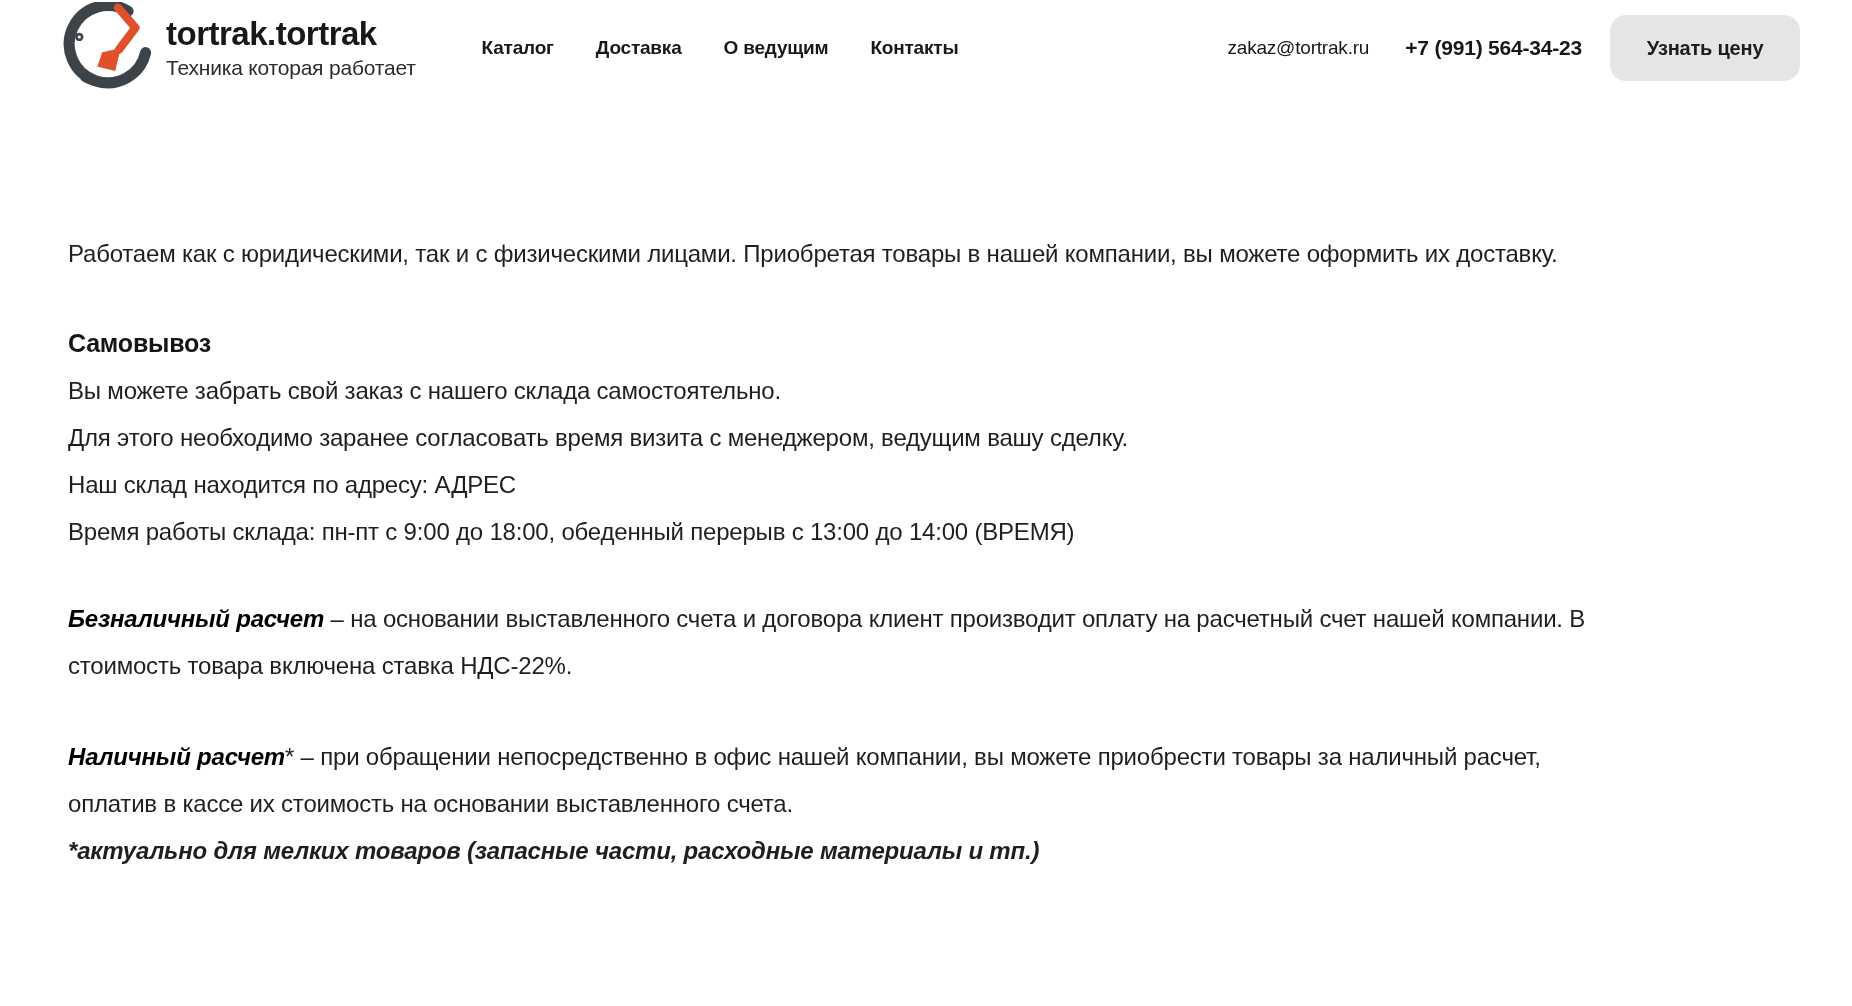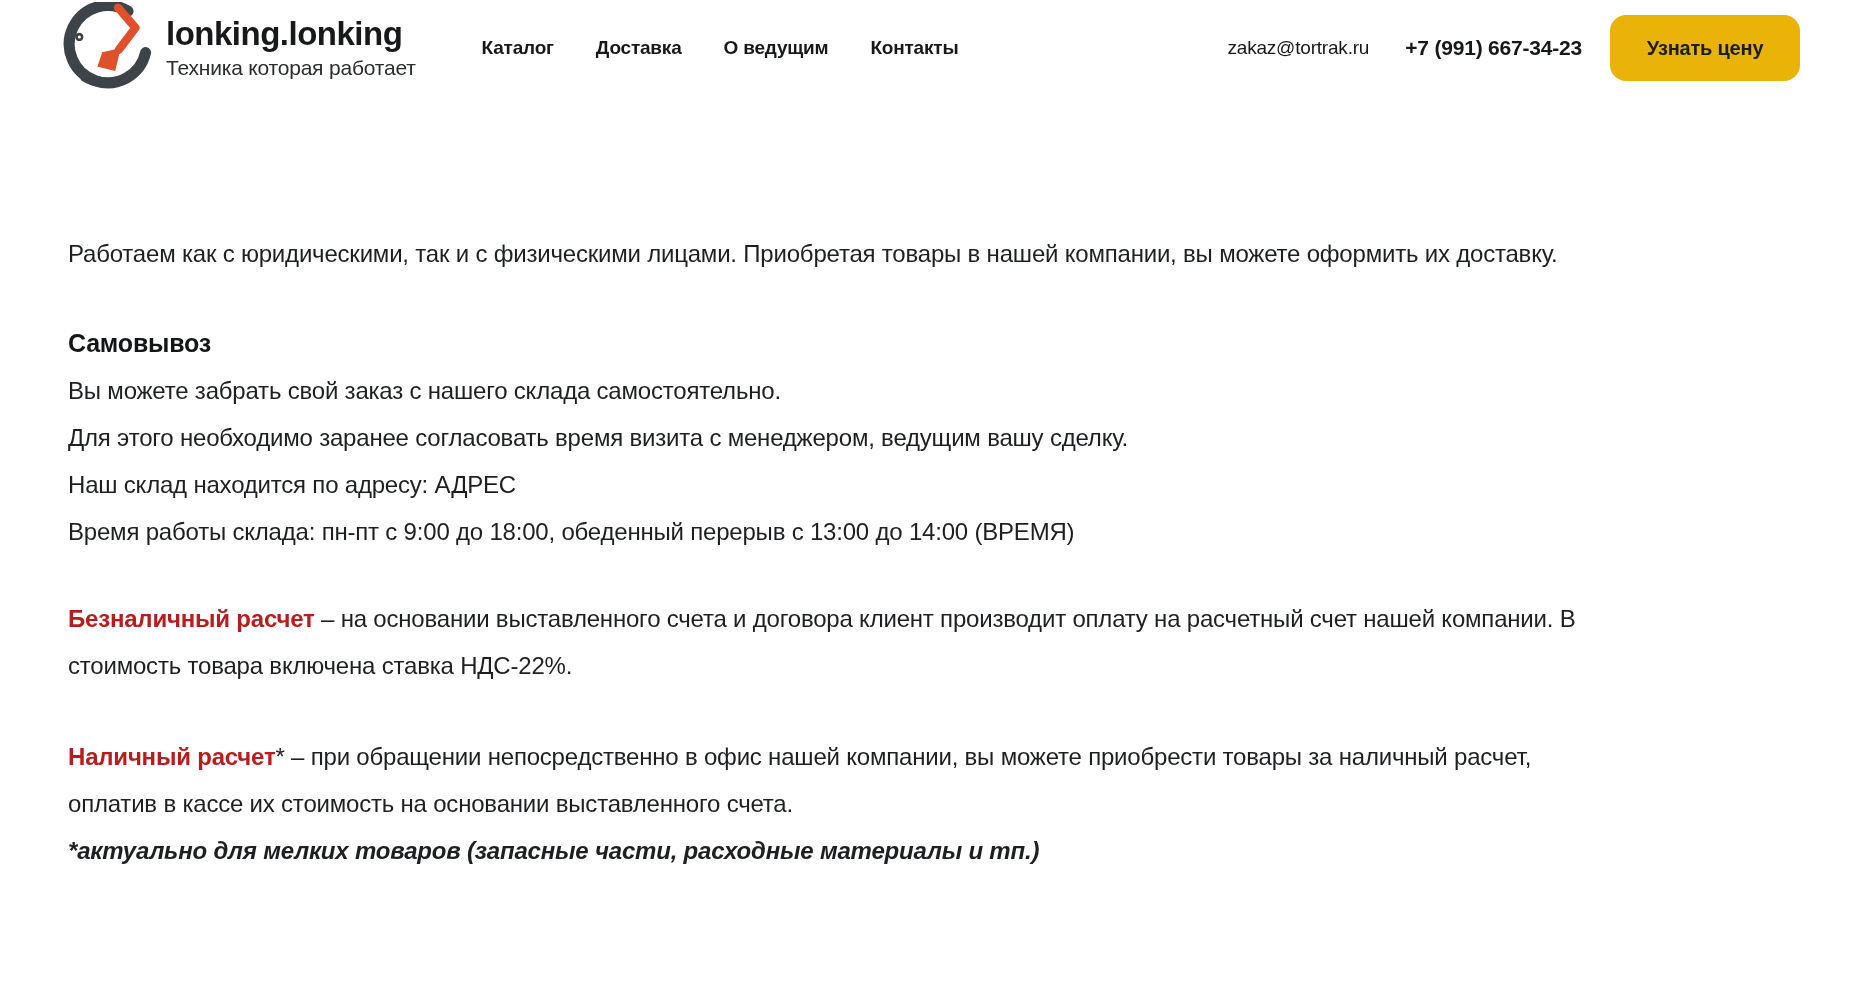--- a/index.html
+++ b/index.html
@@ -46,57 +46,57 @@
     font-size:24px; line-height:47px; letter-spacing:-0.2px; color:#1d1f21;
     max-width:1852px;
   }
   .content p, .content h3 { white-space:pre-line; }
   .p-intro   { margin:0 0 43px; }
   .p-note    { margin:0 0 48px; font-weight:700; color:#141517; }
   .pickup-title { font-size:25px; font-weight:700; color:#141517; line-height:47px; }
   .pickup-lines { margin:0 0 40px; }
   .p-cashless { margin:0 0 44px; }
   .p-cash     { margin:0; }
-  .lead { font-weight:700; color:#b91c1c; }
+  .lead { font-weight:700; color:#000000;font-style:italic; }
   .footnote { margin:0; font-style:italic;font-weight:bold; }
 </style>
 </head>
 <body>
 
 <header class="header">
   <div class="brand">
     <span class="brand-logo">
       <svg viewBox="0 0 100 100" width="92" height="92" aria-hidden="true">
         <path d="M74 10 A42 42 0 1 0 93 55" fill="none" stroke="#3c4349" stroke-width="12" stroke-linecap="round"></path>
         <path d="M24 84 A42 42 0 0 0 80 75" fill="none" stroke="#3c4349" stroke-width="3" stroke-linecap="round"></path>
         <circle cx="21" cy="38" r="4.5" fill="#3c4349"></circle>
         <circle cx="21" cy="38" r="1.7" fill="#ffffff"></circle>
         <path d="M63 6 L82 28 L64 52" fill="none" stroke="#e0512b" stroke-width="9" stroke-linejoin="round" stroke-linecap="round"></path>
         <path d="M66 50 L45 55 L40 70 L60 75 Z" fill="#e0512b"></path>
         <path d="M45 55 L40 70" fill="none" stroke="#ffffff" stroke-width="1.5"></path>
       </svg>
     </span>
     <div class="brand-text">
-      <div class="brand-name">lonking.lonking</div>
+      <div class="brand-name">tortrak.tortrak</div>
       <div class="brand-tagline">Техника которая работает</div>
     </div>
   </div>
 
   <nav class="nav">
     <a href="#">Каталог</a>
     <a href="#">Доставка</a>
     <a href="#">О ведущим</a>
     <a href="#">Контакты</a>
   </nav>
 
   <div class="spacer"></div>
 
   <a href="#" class="email">zakaz@tortrak.ru</a>
-  <a href="#" class="phone">+7 (991) 667-34-23</a>
-  <button class="cta" style="background: #eab308; margin-left: 28px;">Узнать цену</button>
+  <a href="#" class="phone">+7 (991) 564-34-23</a>
+  <button class="cta" style="background: #e5e5e5; margin-left: 28px;">Узнать цену</button>
 </header>
 
 <main class="content">
   <p class="p-intro">Работаем как с юридическими, так и с физическими лицами. Приобретая товары в нашей компании, вы можете оформить их доставку.</p>
 
 
   <section>
     <h3 class="pickup-title">Самовывоз</h3>
     <p class="pickup-lines">Вы можете забрать свой заказ с нашего склада самостоятельно.
 Для этого необходимо заранее согласовать время визита с менеджером, ведущим вашу сделку.

